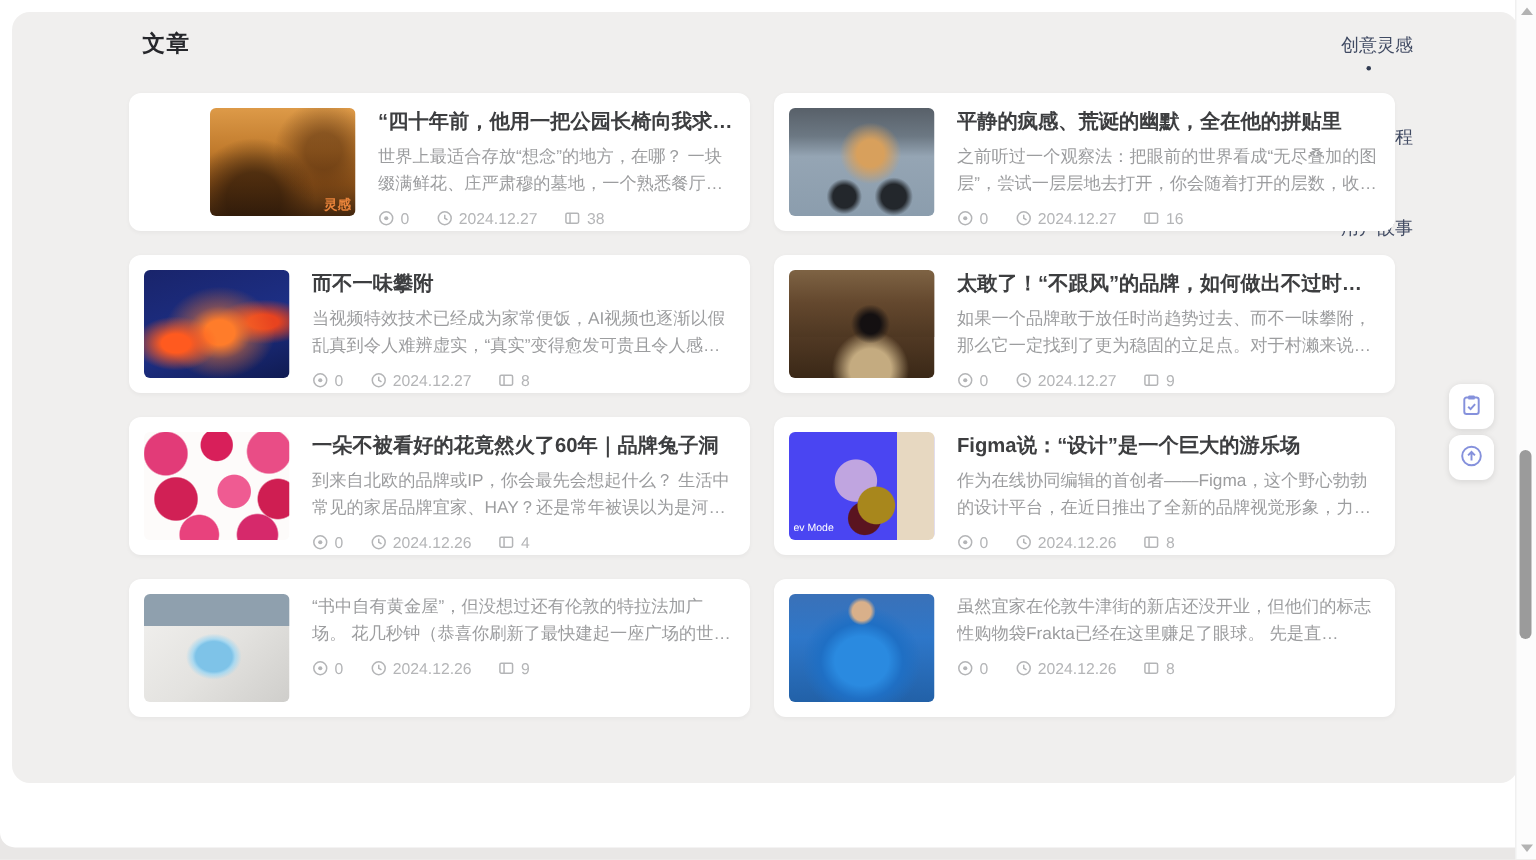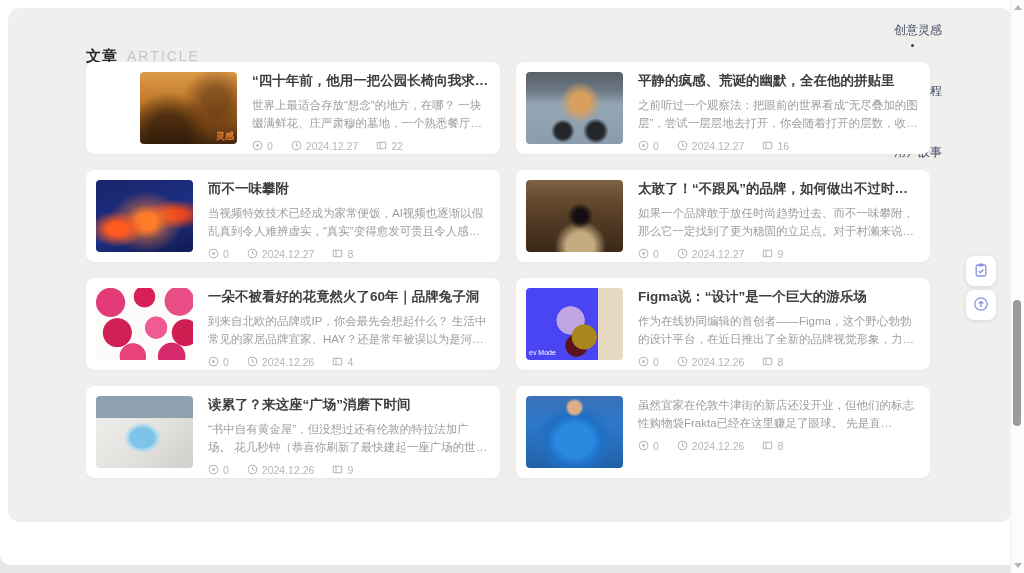--- a/index.html
+++ b/index.html
@@ -12,21 +12,21 @@
   
   .window{
     position:absolute;left:0;top:0;width:1024px;height:565px;
     background:#ffffff;border-radius:0 0 10px 10px;overflow:hidden;
   }
   .panel{
     position:absolute;left:8px;top:8px;width:1004px;height:514px;
     background:#f0efee;border-radius:12px;
   }
   
-  .hdr{position:absolute;left:86px;top:20px;display:flex;align-items:baseline;}
+  .hdr{position:absolute;left:86px;top:20px;display:flex;align-items:baseline;flex-direction:column;}
   .hdr .zh{font-size:15px;font-weight:700;color:#26272b;letter-spacing:1px;}
   .hdr .en{font-size:14px;color:#c6c6c8;letter-spacing:2px;margin-left:9px;margin-top:28px;}
   .nav{position:absolute;right:82px;top:22px;display:flex;gap:36px;flex-direction:column;}
   .nav-item{position:relative;font-size:12px;color:#414b63;cursor:pointer;padding-bottom:8px;}
   .nav-item .dot{display:none;position:absolute;left:50%;bottom:0;width:3px;height:3px;margin-left:-7px;
     border-radius:50%;background:#323c52;}
   .nav-item.active .dot{display:block;}
   
   .grid{
     position:absolute;left:86px;top:62px;
@@ -156,21 +156,21 @@
             <circle cx="6" cy="6" r="4.7"></circle>
             <path d="M6 3.4 L6 6 L8 7.2"></path>
           </svg>
           <span class="meta-val">2024.12.27</span>
         </span>
         <span class="meta-item">
           <svg width="11" height="11" viewBox="0 0 12 12" fill="none" stroke="#b4b5b7" stroke-width="1.1">
             <rect x="1.4" y="2.4" width="9.2" height="7.2" rx="1"></rect>
             <path d="M4.4 2.4 L4.4 9.6"></path>
           </svg>
-          <span class="meta-val">22</span>
+          <span class="meta-val">38</span>
         </span>
       </div>
     </div>
   </div>
 
   <div class="card">
     <div class="thumb t1">
       <span class="thumb-label"></span>
     </div>
     <div class="card-body">
@@ -332,21 +332,20 @@
         </span>
       </div>
     </div>
   </div>
 
   <div class="card">
     <div class="thumb t6">
       <span class="thumb-label"></span>
     </div>
     <div class="card-body">
-      <div class="card-title">读累了？来这座“广场”消磨下时间</div>
       <div class="card-excerpt">“书中自有黄金屋”，但没想过还有伦敦的特拉法加广场。 花几秒钟（恭喜你刷新了最快建起一座广场的世界记录），展开平面设计师@BÖRĒ为书籍...</div>
       <div class="card-meta">
         <span class="meta-item">
           <svg width="11" height="11" viewBox="0 0 12 12" fill="none" stroke="#b4b5b7" stroke-width="1.1">
             <circle cx="6" cy="6" r="4.7"></circle>
             <circle cx="6" cy="6" r="1.5" fill="#b4b5b7" stroke="none"></circle>
           </svg>
           <span class="meta-val">0</span>
         </span>
         <span class="meta-item">

